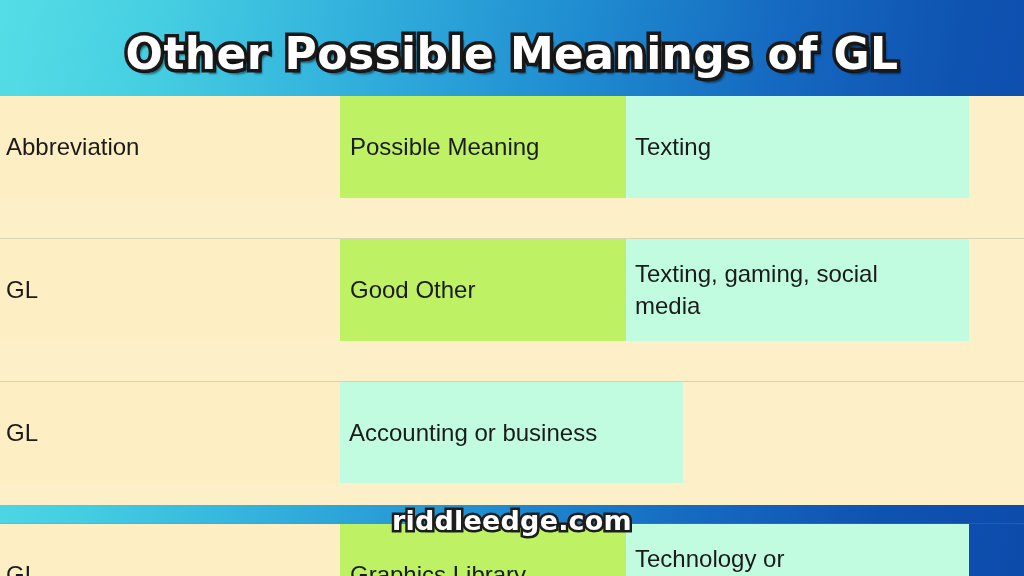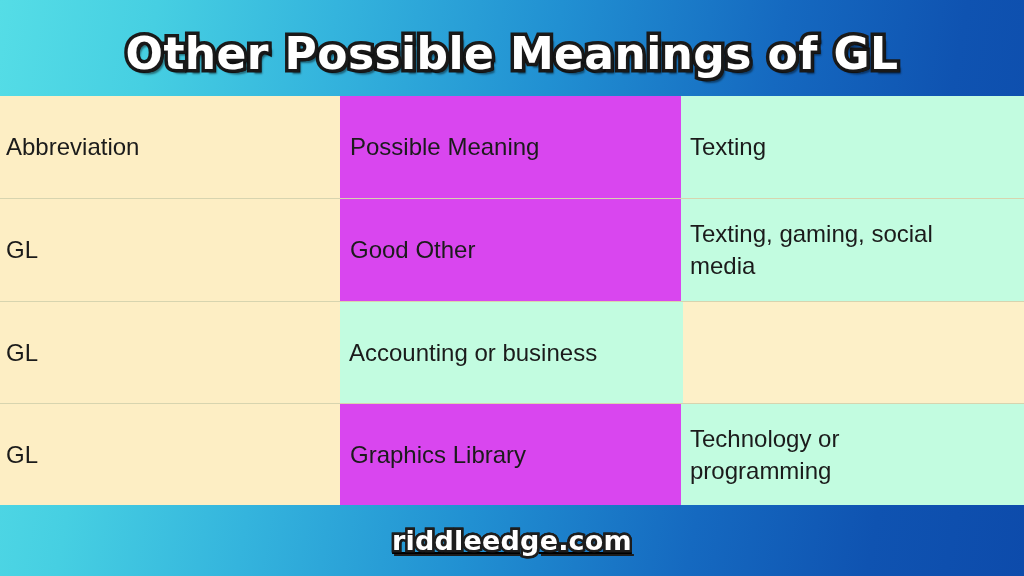--- a/index.html
+++ b/index.html
@@ -55,20 +55,21 @@
   
   .table-wrap {
     position: absolute;
     left: 0;
     top: 96px;
     width: 1024px;
     height: 409px;
     display: flex;
     flex-direction: column;
     background: #fdf0c8;
+    gap: 40px;
   }
 
   .trow {
     display: flex;
     width: 100%;
     flex: 0 0 auto;
     box-sizing: border-box;
   }
 
   .trow.header-row { height: 102px; }
@@ -83,37 +84,36 @@
     display: flex;
     align-items: center;
     padding: 0 0 0 10px;
     font-size: 24px;
     color: #1b1b1b;
     line-height: 1.32;
     overflow: hidden;
   }
 
   .tcell.c0 { width: 340px; background: #fdeec4; padding-left: 6px; }
-  .tcell.c1 { width: 341px; background: #d946ef; }
+  .tcell.c1 { width: 286px; background: #bef264; }
   .tcell.c2 { width: 343px; background: #c2fce0; padding-left: 9px; }
 
   .tcell .ctext { display: block; max-width: 300px; }
   .tcell.c2 .ctext { max-width: 292px; }
 
   
   .footer-band {
     position: absolute;
     left: 0;
     top: 505px;
     width: 1024px;
     height: 71px;
     display: flex;
-    align-items: center;
+    align-items: flex-start;
     justify-content: center;
-    text-decoration: underline;
   }
 
   .footer-text {
     font-family: "DejaVu Sans", sans-serif;
     font-weight: bold;
     font-size: 27px;
     letter-spacing: 0.2px;
     color: #ffffff;
     -webkit-text-stroke: 5px #1d1d1d;
     paint-order: stroke fill;

